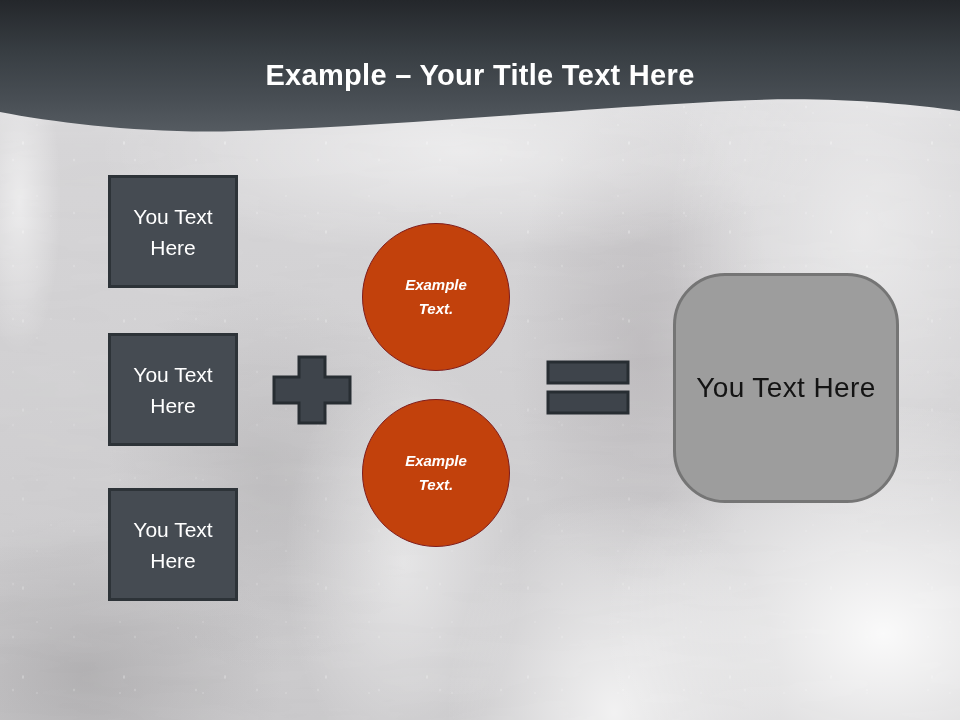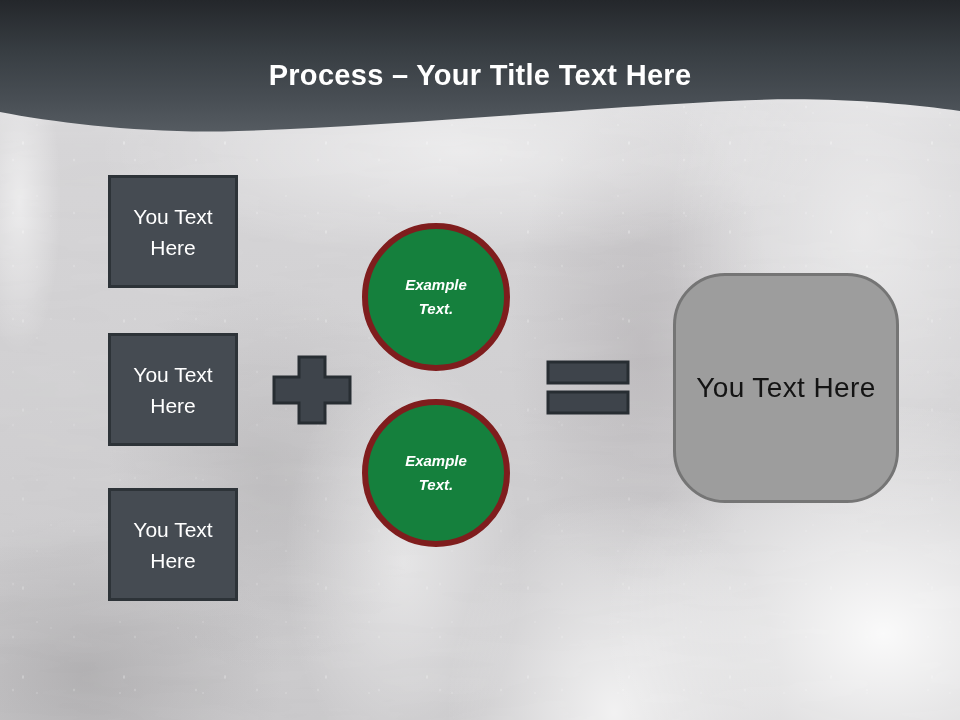--- a/index.html
+++ b/index.html
@@ -70,21 +70,21 @@
   
   .op { position: absolute; z-index: 5; }
   .op svg { display: block; }
   .op-plus { left: 270px; top: 353px; }
   .op-equals { left: 544px; top: 358px; }
 
   
   .ex-circle {
     position: absolute; left: 362px; width: 148px; height: 148px; z-index: 5;
     border-radius: 50%;
-    background: #15803d; border: 6px solid #7f1d1d;
+    background: #c2410c; border: 1px solid #7f1d1d;
     display: flex; align-items: center; justify-content: center;
     text-align: center; color: #ffffff;
     font-style: italic; font-weight: 700; font-size: 15px; line-height: 24px;
   }
   .ex-circle .lbl { display: block; width: 88px; }
   .circle-1 { top: 223px; }
   .circle-2 { top: 399px; }
 
   
   .result-box {
@@ -117,21 +117,21 @@
         <stop offset="0" stop-color="#24272b"></stop>
         <stop offset="0.4" stop-color="#383e43"></stop>
         <stop offset="0.75" stop-color="#484e54"></stop>
         <stop offset="1" stop-color="#555b61"></stop>
       </linearGradient>
     </defs>
     <path d="M0 0 H960 V111 C903 103 822 96 730 101 C597 107 401 126 238 131 C148 134 57 123 0 112 Z" fill="url(#hdr)"></path>
   </svg>
 
   <div class="header-title">
-    <span class="t-bold">Process</span><span class="t-rest"> – Your Title Text Here</span>
+    <span class="t-bold">Example</span><span class="t-rest"> – Your Title Text Here</span>
   </div>
 
   <div class="step-box step-1">
     <span class="lbl">You Text Here</span>
   </div>
   <div class="step-box step-2">
     <span class="lbl">You Text Here</span>
   </div>
   <div class="step-box step-3">
     <span class="lbl">You Text Here</span>

